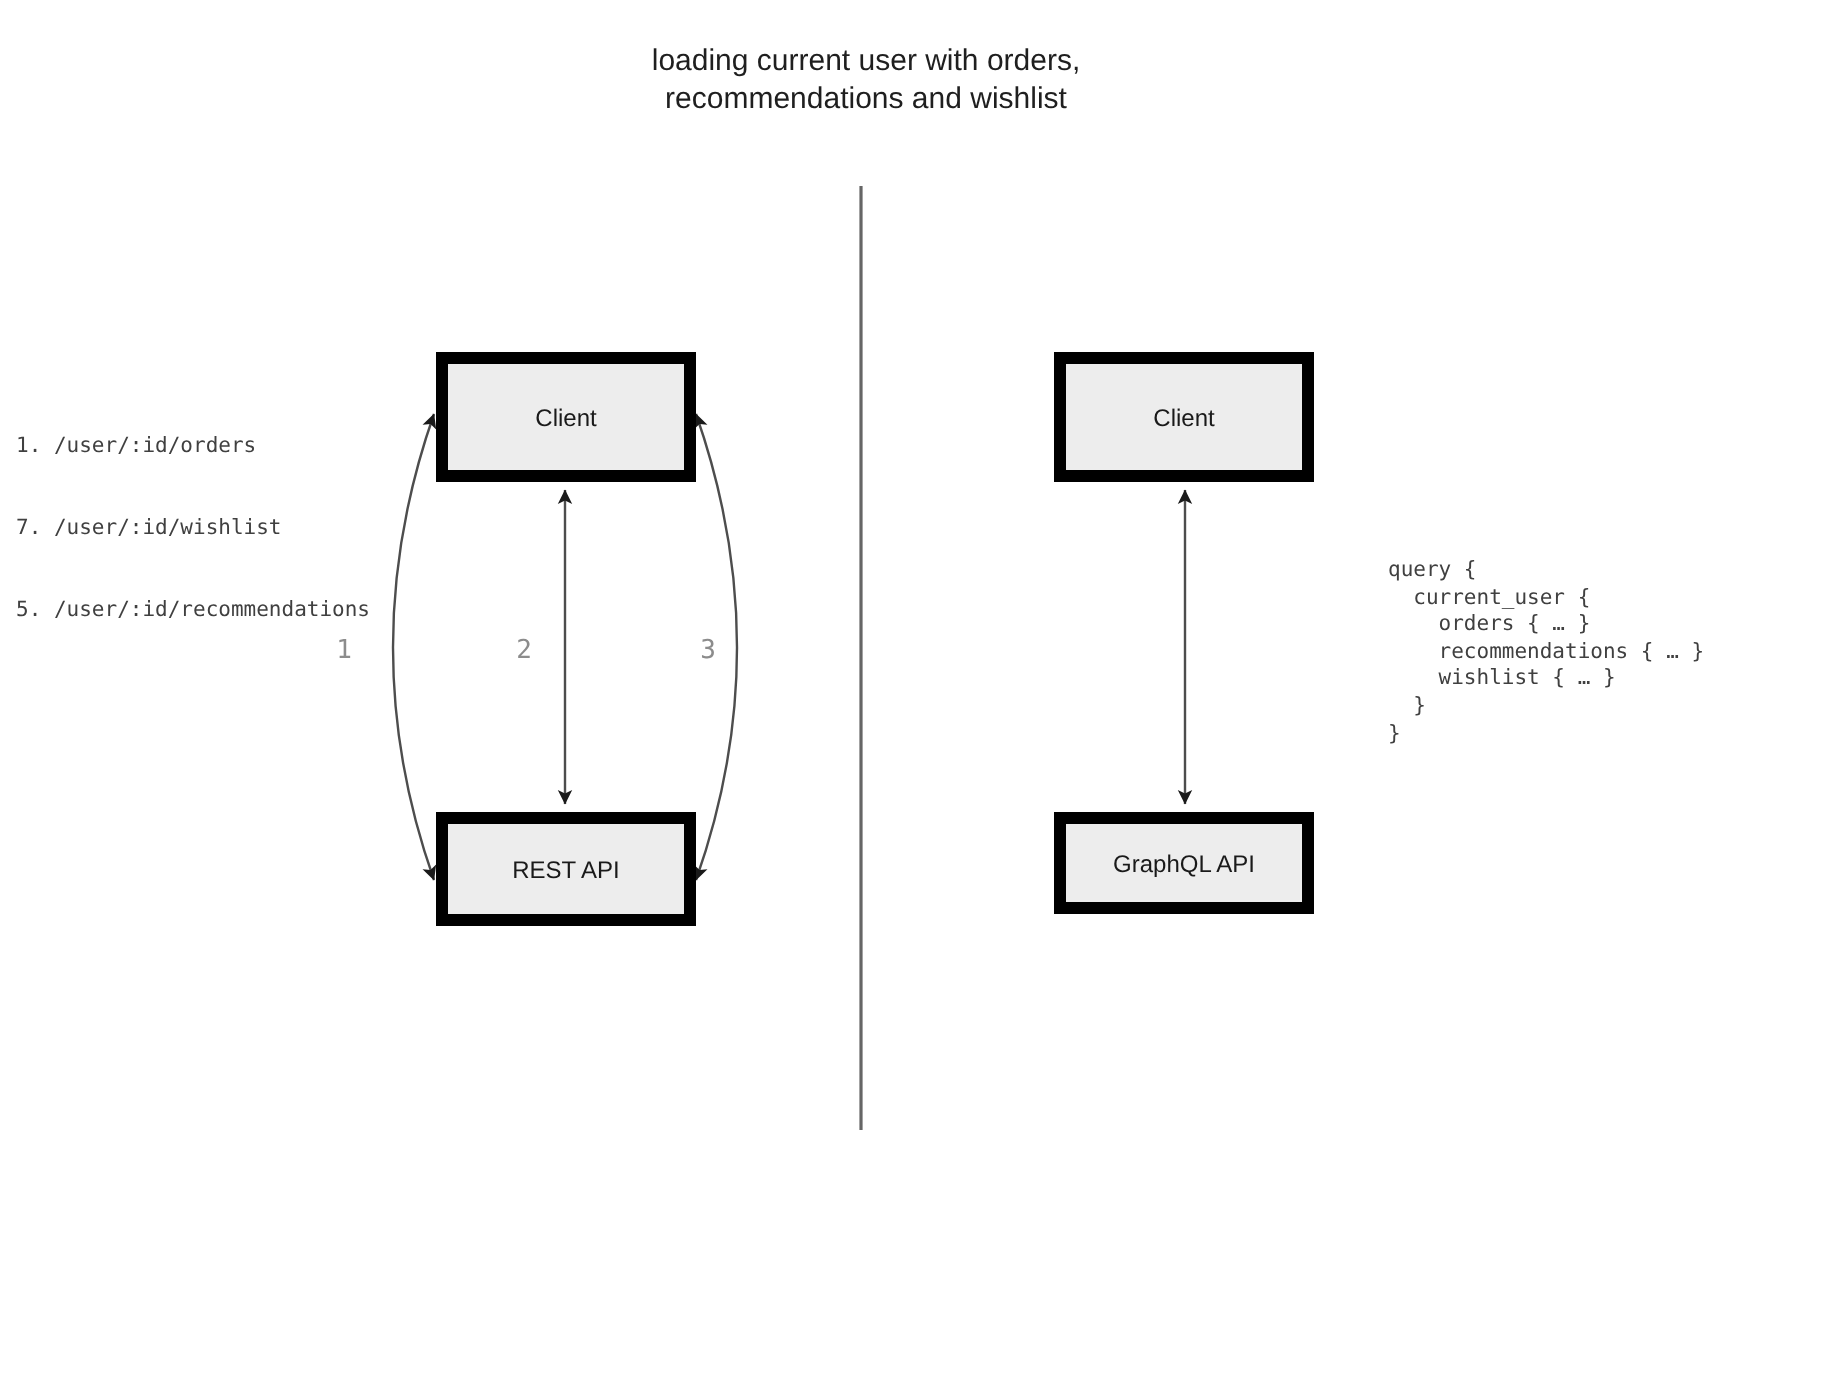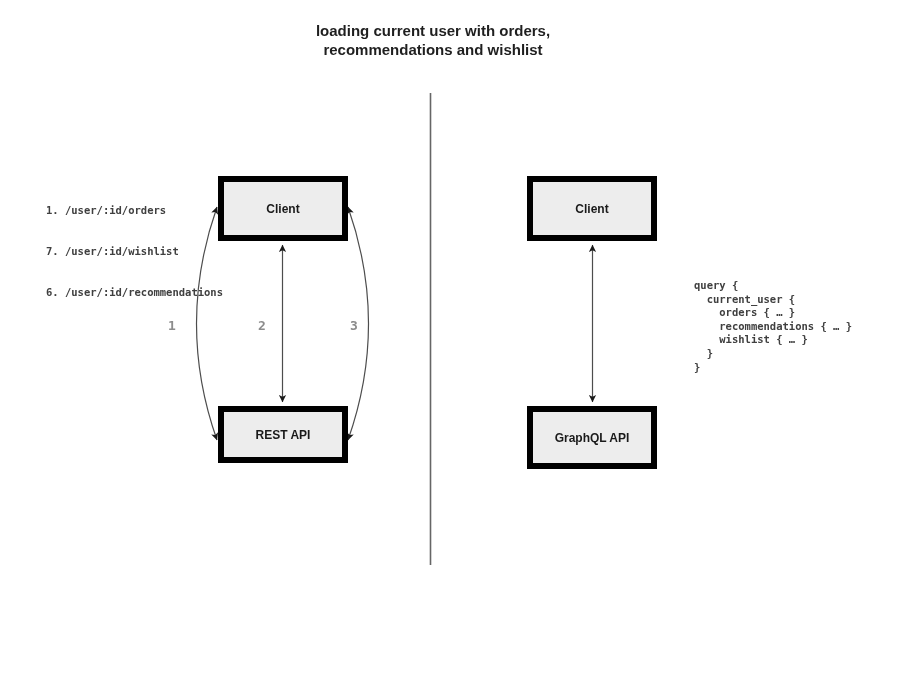--- a/index.html
+++ b/index.html
@@ -8,21 +8,21 @@
     background: #ffffff;
     font-family: "Liberation Sans", sans-serif;
   }
   #stage {
     position: relative;
     width: 917px;
     height: 689px;
     background: #ffffff;
     overflow: hidden;
   }
-  .abs { position: absolute; font-weight: bold; }
+  .abs { position: absolute; }
   .title {
     left: 183px; top: 21px; width: 500px;
     text-align: center;
     font-size: 15px;
     line-height: 19px;
     color: #1f1f1f;
     white-space: pre-line;
   }
   .node-box {
     box-sizing: border-box;
@@ -74,43 +74,43 @@
 
     <path d="M 217 207 Q 176 324 217 440" fill="none" stroke="#4d4d4d" stroke-width="1.2" marker-start="url(#ah)" marker-end="url(#ah)"></path>
 
     <path d="M 282.5 245 L 282.5 402" fill="none" stroke="#4d4d4d" stroke-width="1.2" marker-start="url(#ah)" marker-end="url(#ah)"></path>
 
     <path d="M 348 207 Q 389 324 348 440" fill="none" stroke="#4d4d4d" stroke-width="1.2" marker-start="url(#ah)" marker-end="url(#ah)"></path>
 
     <path d="M 592.5 245 L 592.5 402" fill="none" stroke="#4d4d4d" stroke-width="1.2" marker-start="url(#ah)" marker-end="url(#ah)"></path>
   </svg>
 
-  <div class="abs mono-block" style="left:8px; top:177px;margin-left:38px;">
+  <div class="abs mono-block" style="left:8px; top:190px;">
     <div>1. /user/:id/orders</div>
     <div>7. /user/:id/wishlist</div>
-    <div>6. /user/:id/recommendations</div>
+    <div>5. /user/:id/recommendations</div>
   </div>
 
   <div class="abs node-box" style="left:218px; top:176px; width:130px; height:65px;">
     <span>Client</span>
   </div>
 
   <div class="abs node-box" style="left:218px; top:406px; width:130px; height:57px;">
     <span>REST API</span>
   </div>
 
   <div class="abs arrow-num" style="left:161px; top:318px;">1</div>
   <div class="abs arrow-num" style="left:251px; top:318px;">2</div>
   <div class="abs arrow-num" style="left:343px; top:318px;">3</div>
 
   <div class="abs node-box" style="left:527px; top:176px; width:130px; height:65px;">
     <span>Client</span>
   </div>
 
-  <div class="abs node-box" style="left:527px; top:406px; width:130px; height:63px;">
+  <div class="abs node-box" style="left:527px; top:406px; width:130px; height:51px;">
     <span>GraphQL API</span>
   </div>
 
   <div class="abs mono-block" style="left:694px; top:279px;">query {
   current_user {
     orders { … }
     recommendations { … }
     wishlist { … }
   }
 }</div>

